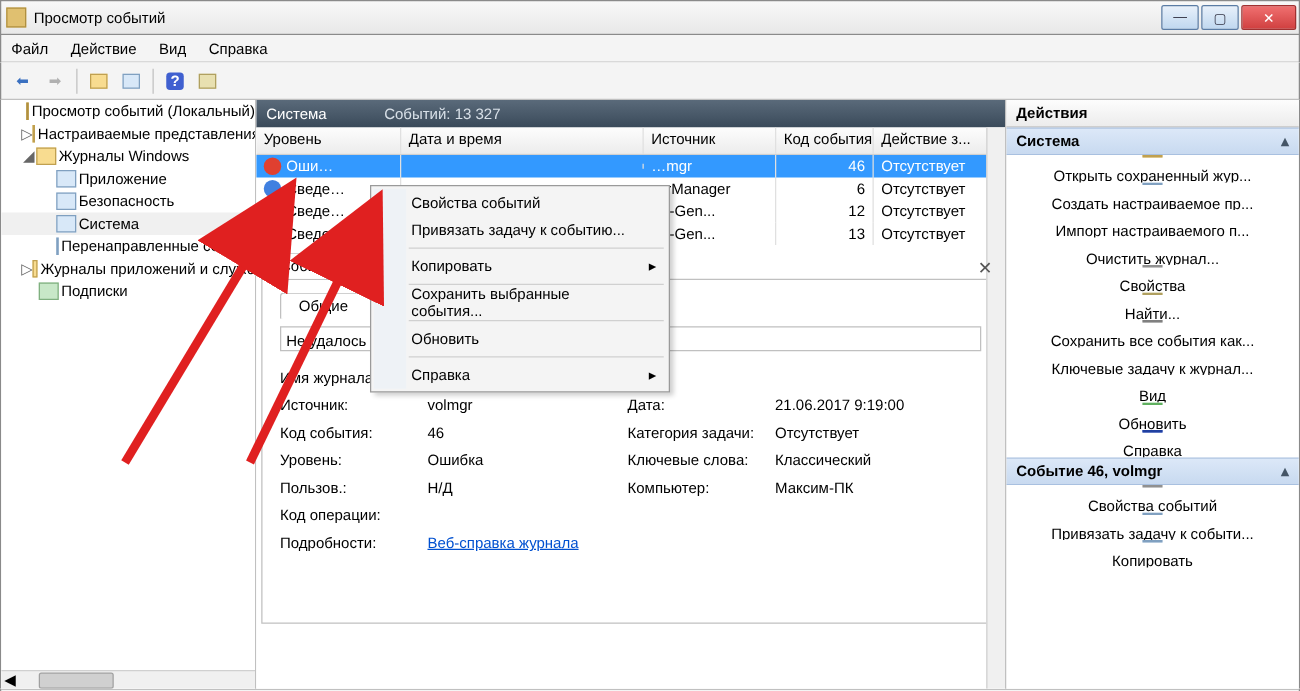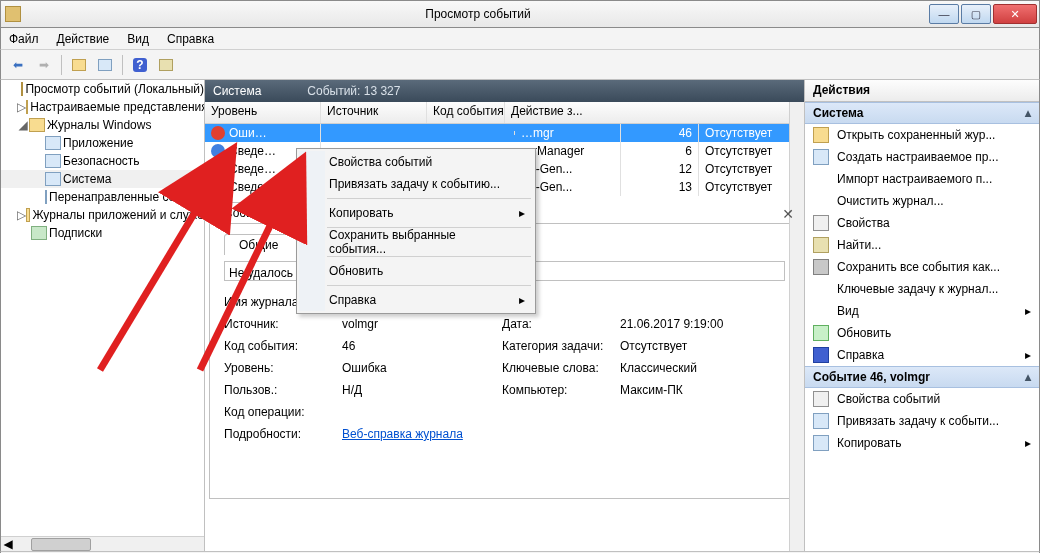--- a/index.html
+++ b/index.html
@@ -1,21 +1,21 @@
 <!DOCTYPE html>
 <html><head>
 <meta charset="utf-8">
 <style>
 * { box-sizing: border-box; margin: 0; padding: 0; font-family: "Segoe UI", Tahoma, sans-serif; font-size: 12px; }
 body { background: #fff; width: 1040px; height: 553px; overflow: hidden; position: relative; }
 
 
 .titlebar { height: 28px; background: linear-gradient(#f8f8f8, #e8e8e8); border: 1px solid #8a8a8a; display: flex; align-items: center; padding: 0 4px; }
 .titlebar .icon { width: 16px; height: 16px; background: #e0c070; margin-right: 6px; border: 1px solid #b09040; }
-.titlebar .title { flex: 1; text-align: center; }
+.titlebar .title { flex: 1; }
 .winbtns { display: flex; gap: 2px; margin-right: -2px; }
 .winbtn { width: 30px; height: 20px; background: linear-gradient(#e8f0fa, #c0d8f0); border: 1px solid #5a7ca5; border-radius: 2px; display: flex; align-items: center; justify-content: center; color: #334; font-size: 11px; }
 .winbtn.close { background: linear-gradient(#f07070, #d04040); color: #fff; width: 44px; border-color: #a03030; }
 
 
 .menubar { height: 22px; background: #f4f4f4; border-left: 1px solid #8a8a8a; border-right: 1px solid #8a8a8a; border-bottom: 1px solid #d0d0d0; display: flex; align-items: center; padding: 0 8px; gap: 18px; }
 .menubar span { cursor: default; }
 
 
 .toolbar { height: 30px; background: #f4f4f4; border-left: 1px solid #8a8a8a; border-right: 1px solid #8a8a8a; border-bottom: 1px solid #c0c0c0; display: flex; align-items: center; padding: 0 6px; gap: 4px; }
@@ -71,21 +71,21 @@
 .dpanel { margin: 0 4px 4px; border: 1px solid #c0c0c0; padding: 10px 14px; height: 276px; }
 .dmsg { border: 1px solid #c0c0c0; padding: 4px; margin-bottom: 14px; height: 20px; overflow: hidden; white-space: nowrap; }
 .dgrid { display: grid; grid-template-columns: 118px 160px 118px 160px; row-gap: 8px; }
 .dgrid .lbl { } .dgrid .val {}
 .dlink { color: #0050d0; text-decoration: underline; }
 
 
 .aheader { height: 22px; background: linear-gradient(#fdfdfd, #ececec); border-bottom: 1px solid #c0c0c0; padding: 3px 8px; font-weight:bold; }
 .agroup { background: linear-gradient(#dce8f8, #c8daf0); border-top: 1px solid #a8c0e0; border-bottom: 1px solid #a8c0e0; padding: 3px 8px; display:flex; justify-content:space-between; font-weight: 600; }
 .agroup .tri { color: #456; }
-.aitem { height: 22px; display: flex; align-items: center; padding: 0 8px; gap: 8px; overflow:hidden; white-space:nowrap; }
+.aitem { height: 22px; display: flex; align-items: center; padding: 0 8px; gap: 8px; overflow:hidden; white-space:nowrap;flex-direction:column; }
 .aitem .arrow { margin-left: auto; }
 .aicon { width: 16px; height: 16px; display: inline-block; background:#d8e8f8; border:1px solid #80a0c0; }
 .aicon.folder{background:#f8dc90;border-color:#c0a050;}
 .aicon.filter{background:#c8e8f8;border-color:#60a0d0;}
 .aicon.prop{background:#f0f0f0;border-color:#909090;}
 .aicon.find{background:#e8e0b0;border-color:#b0a060;}
 .aicon.save{background:#c8c8c8;border-color:#808080;}
 .aicon.refresh{background:#c8f0c8;border-color:#60b060;}
 .aicon.help{background:#4060d0;border-color:#2040a0;}
 
@@ -189,20 +189,21 @@
       </div>
   </div>
 
   <div class="centerpane">
     <div class="cheader">
       <span>Система</span>
       <span class="sub">Событий: 13 327</span>
     </div>
     <div class="listhead">
       <div class="col-lvl">Уровень</div>
+      <div class="col-dt">Дата и время</div>
       <div class="col-src">Источник</div>
       <div class="col-id" style="text-align:left;">Код события</div>
       <div class="col-cat">Действие з...</div>
     </div>
     <div class="listbody" id="listbody">
         <div class="listrow sel">
           <div class="col-lvl"><span class="lvlicon err"></span>Оши…</div>
           <div class="col-dt"></div>
           <div class="col-src">…mgr</div>
           <div class="col-id">46</div>

